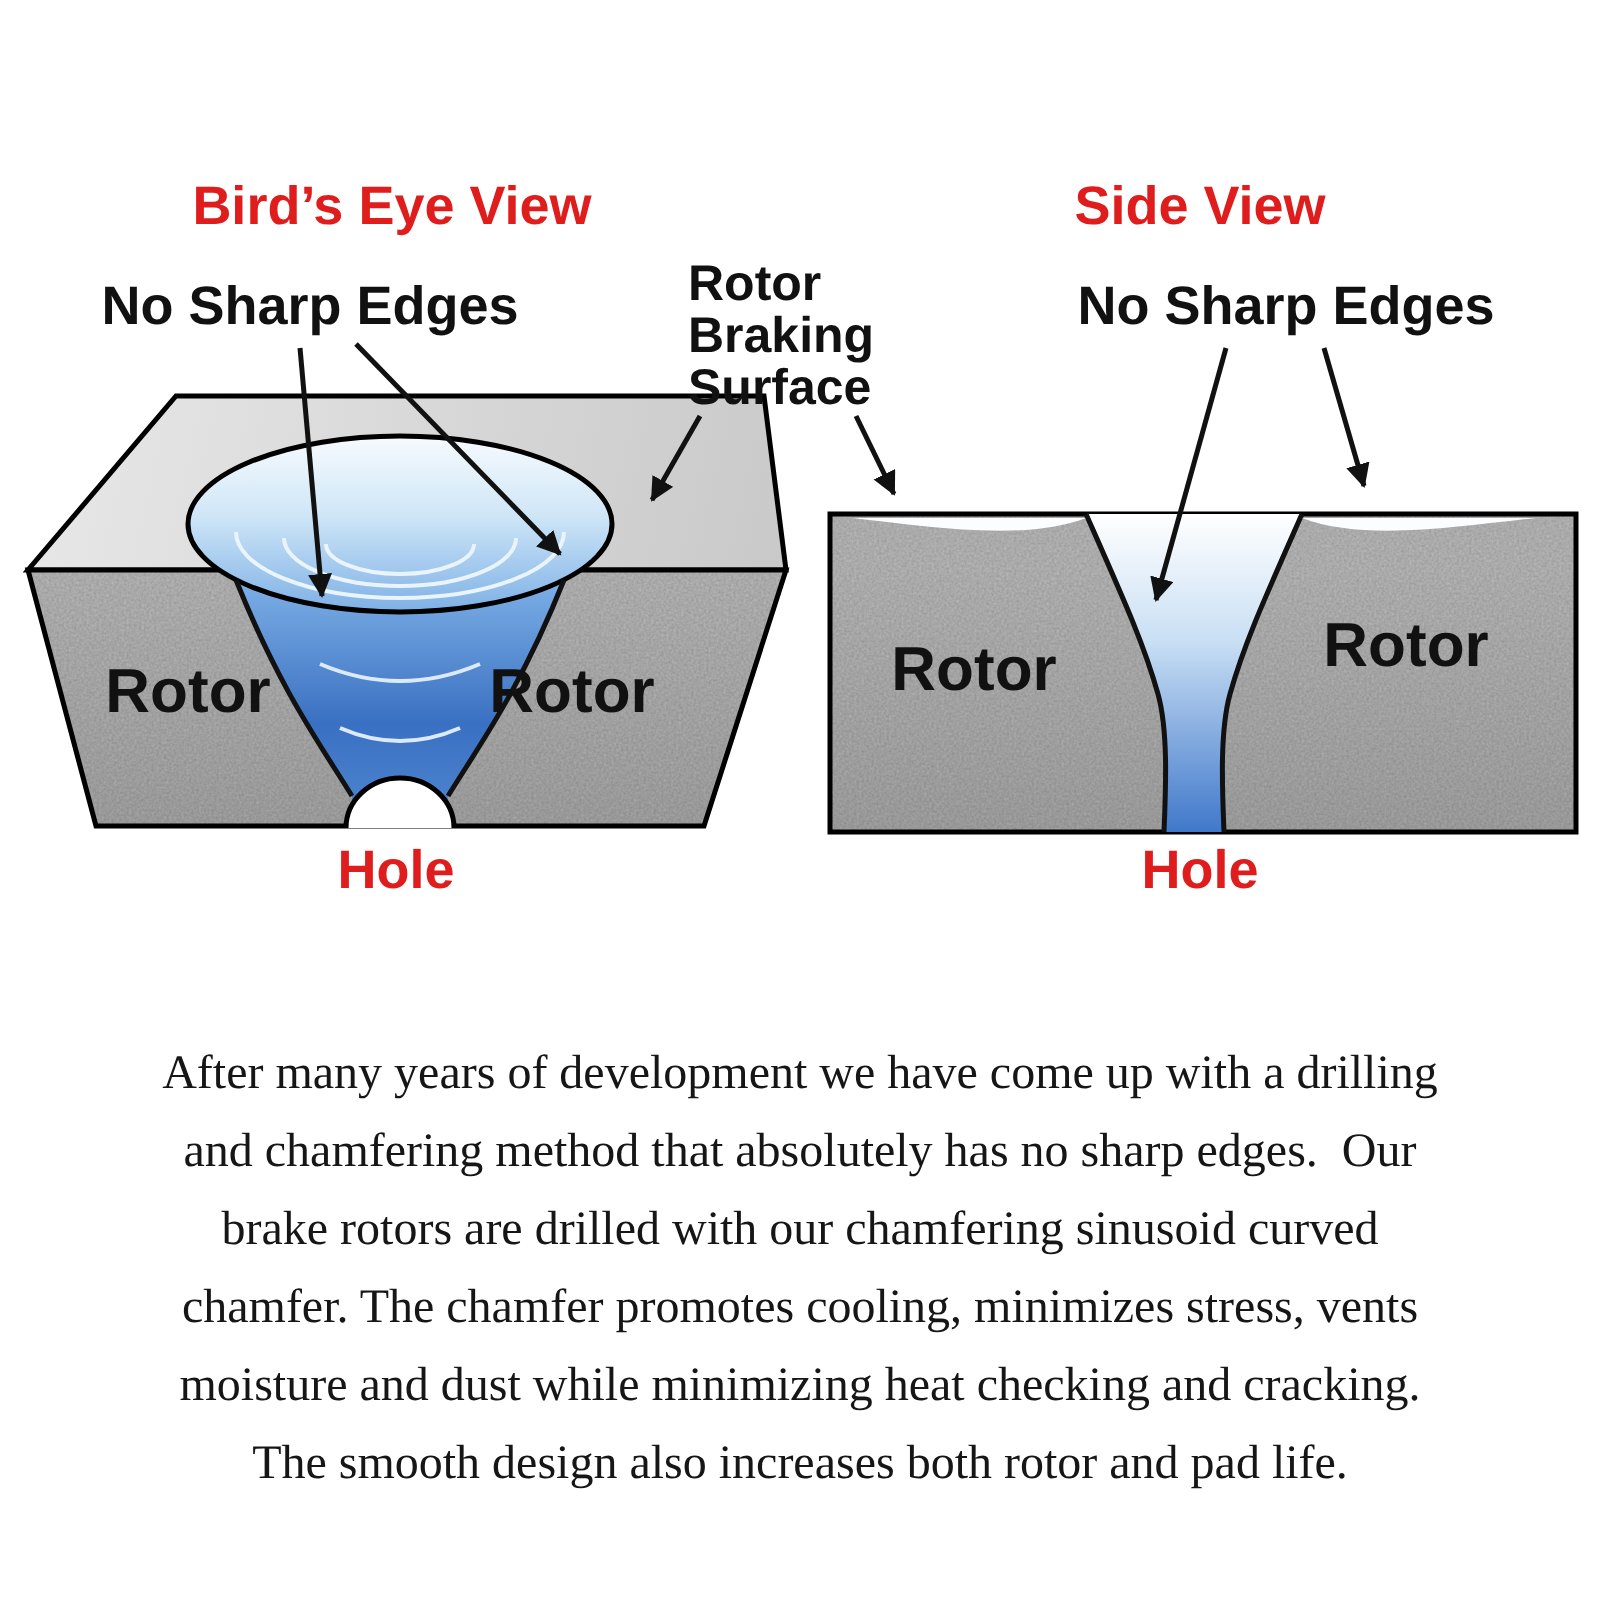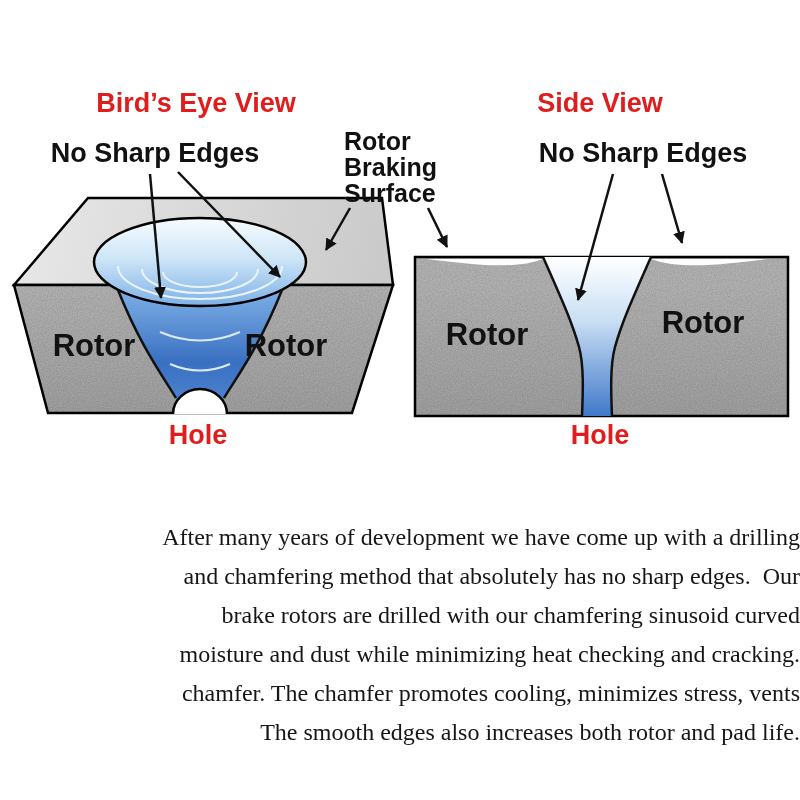--- a/index.html
+++ b/index.html
@@ -7,21 +7,21 @@
           font-family:"Liberation Sans",sans-serif;}
   svg text{font-family:"Liberation Sans",sans-serif;}
   .title-red{fill:#e01d1d;font-weight:bold;font-size:27px;}
   .label-black{fill:#111111;font-weight:bold;font-size:27px;}
   .center-lbl{fill:#111111;font-weight:bold;font-size:25px;}
   .rotor-txt{fill:#111111;font-weight:bold;font-size:31px;}
   .hole-txt{fill:#e01d1d;font-weight:bold;font-size:27px;}
   .arrow{stroke:#111111;stroke-width:2.5;fill:none;}
   .paragraph{position:absolute;left:0;top:518px;width:800px;text-align:center;
              font-family:"Liberation Serif",serif;font-size:24px;line-height:39px;color:#161616;}
-  .para-line{white-space:pre-wrap;text-align:right;}
+  .para-line{white-space:pre-wrap;}
 </style>
 </head>
 <body>
 
 <div class="canvas">
 
   <svg width="800" height="480" viewBox="0 0 800 480">
     <defs>
       <marker id="arrowhead" markerUnits="userSpaceOnUse" markerWidth="14" markerHeight="14" refX="11" refY="6" orient="auto">
         <path d="M0,0 L12,6 L0,12 Z" fill="#111111"></path>
@@ -113,18 +113,18 @@
 
     <text x="198" y="444" text-anchor="middle" class="hole-txt">Hole</text>
     <text x="600" y="444" text-anchor="middle" class="hole-txt">Hole</text>
   </svg>
 
   
   <div class="paragraph">
     <div class="para-line">After many years of development we have come up with a drilling</div>
     <div class="para-line">and chamfering method that absolutely has no sharp edges.  Our</div>
     <div class="para-line">brake rotors are drilled with our chamfering sinusoid curved</div>
+    <div class="para-line">chamfer. The chamfer promotes cooling, minimizes stress, vents</div>
     <div class="para-line">moisture and dust while minimizing heat checking and cracking.</div>
-    <div class="para-line">chamfer. The chamfer promotes cooling, minimizes stress, vents</div>
-    <div class="para-line">The smooth edges also increases both rotor and pad life.</div>
+    <div class="para-line">The smooth design also increases both rotor and pad life.</div>
   </div>
 
 </div>
 
 </body></html>

